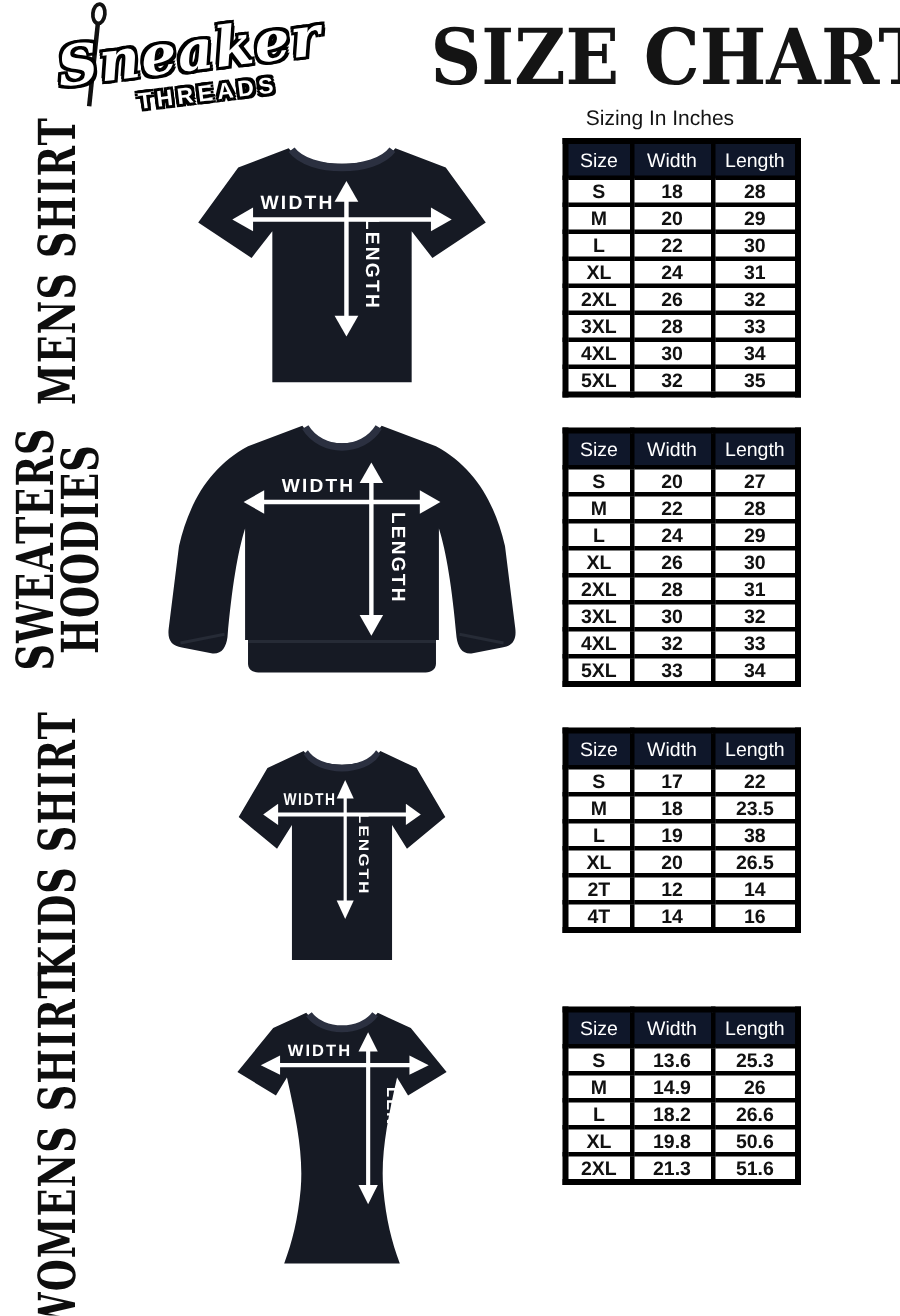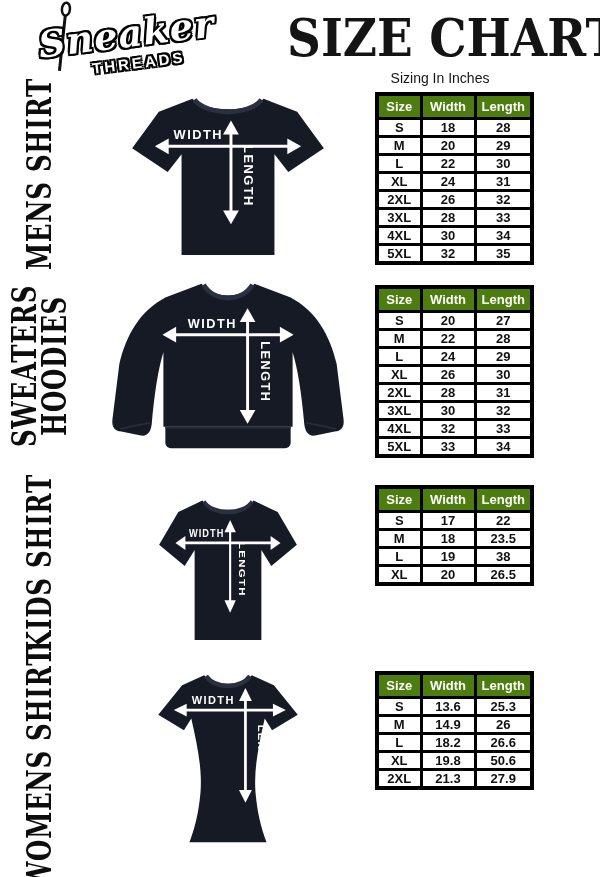--- a/index.html
+++ b/index.html
@@ -64,21 +64,21 @@
   .garment-line { stroke:#262b36; stroke-width:2; fill:none; }
   .arrow-line   { stroke:#ffffff; stroke-width:3; }
   .arrow-head   { fill:#ffffff; }
   .arrow-text   { fill:#ffffff; font-family:"Liberation Sans",sans-serif;
                   font-weight:bold; font-size:13px; letter-spacing:1.5px;
                   text-anchor:middle; }
 
   .table-col { flex:none; width:155px; margin-right:70px; }
   table { width:155px; border-collapse:collapse; table-layout:fixed;
           border:4px solid #000; background:#fff; }
-  th { background:#4d7c0f; color:#fff; font-size:13px; font-weight:bold;
+  th { background:#0f172a; color:#fff; font-size:13px; font-weight:normal;
        padding:3px 0; height:16px; border:3px solid #000; }
   td { border:3px solid #000; text-align:center; vertical-align:middle;
        font-weight:bold; font-size:13px; color:#111; padding:0; }
   col.c-size { width:44px; } col.c-width { width:54px; } col.c-length { width:57px; }
   .t-mens td     { height:14px; }
   .t-sweaters td { height:15px; }
   .t-kids td     { height:15px; }
   .t-womens td   { height:18px; }
   .tbl-mens     { margin-top:7px; }
   .tbl-sweaters { margin-top:22px; }
@@ -324,20 +324,30 @@
             <tr>
               <td>L</td>
               <td>19</td>
               <td>38</td>
             </tr>
             <tr>
               <td>XL</td>
               <td>20</td>
               <td>26.5</td>
             </tr>
+            <tr>
+              <td>2T</td>
+              <td>12</td>
+              <td>14</td>
+            </tr>
+            <tr>
+              <td>4T</td>
+              <td>14</td>
+              <td>16</td>
+            </tr>
           </tbody>
       </table>
     </div>
   </div>
 
   <div class="section row-womens">
     <div class="label-col">
       <div class="vlabel">
         <div>WOMENS SHIRT</div>
       </div>
@@ -389,20 +399,20 @@
               <td>26.6</td>
             </tr>
             <tr>
               <td>XL</td>
               <td>19.8</td>
               <td>50.6</td>
             </tr>
             <tr>
               <td>2XL</td>
               <td>21.3</td>
-              <td>27.9</td>
+              <td>51.6</td>
             </tr>
           </tbody>
       </table>
     </div>
   </div>
 
 </div>
 
 </body></html>

